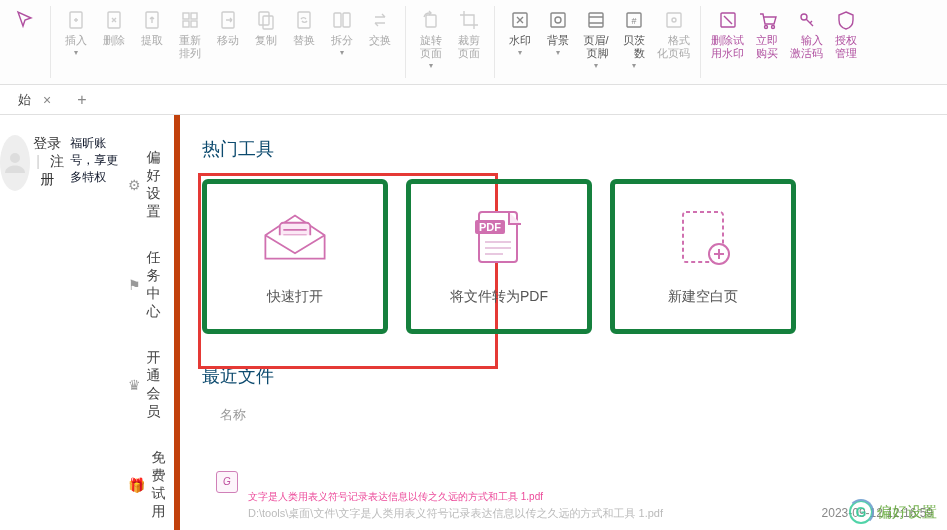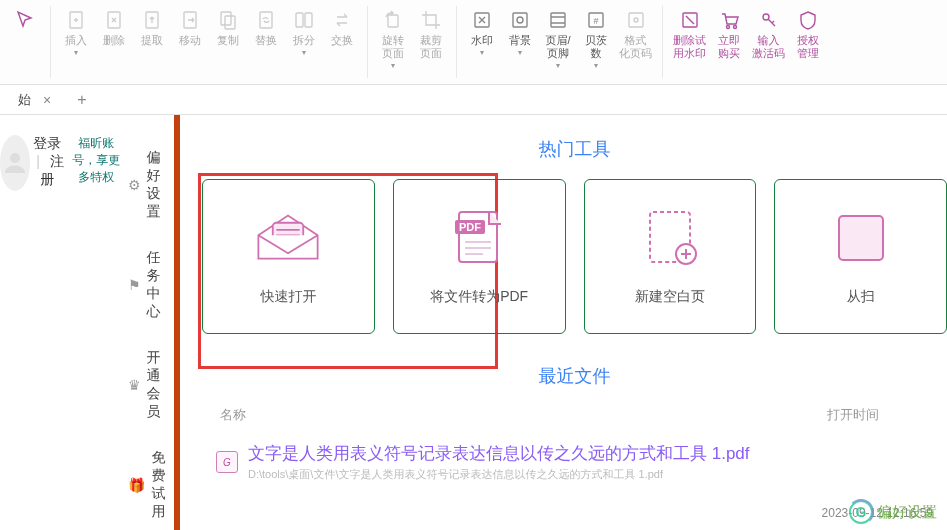--- a/index.html
+++ b/index.html
@@ -4,58 +4,58 @@
 <style>
 * { margin: 0; padding: 0; box-sizing: border-box; }
 body { font-family: "Microsoft YaHei", Arial, sans-serif; font-size: 12px; color: #333; background: #fff; overflow: hidden; width: 947px; height: 530px; }
 
 
 .toolbar { display: flex; align-items: flex-start; height: 85px; border-bottom: 1px solid #e0e0e0; padding: 6px 0 0 0; background: #fdfdfd; }
 .tool-group { display: flex; align-items: flex-start; border-right: 1px solid #e8e8e8; padding: 0 6px; height: 72px; }
 .tool-group:last-child { border-right: none; }
 .tool-btn { display: flex; flex-direction: column; align-items: center; justify-content: flex-start; padding: 2px 4px; min-width: 38px; cursor: pointer; }
 .tool-btn .ico { width: 24px; height: 24px; display: flex; align-items: center; justify-content: center; margin-bottom: 2px; }
-.tool-btn .lbl { font-size: 11px; color: #555; text-align: center; line-height: 13px; white-space: pre-line; }
+.tool-btn .lbl { font-size: 11px; color: #555; text-align: right; line-height: 13px; white-space: pre-line; }
 .tool-btn.dim .lbl { color: #aaa; }
 .tool-btn.dim svg { opacity: 0.4; }
 .tool-btn.accent .lbl { color: #b050a0; }
 .drop { font-size: 8px; color: #999; margin-top: 1px; }
 
 
 .tabs { display: flex; align-items: center; height: 30px; border-bottom: 1px solid #e0e0e0; position: relative; }
 .tab { display: flex; align-items: center; padding: 0 14px 0 18px; height: 30px; font-size: 13px; color: #444; }
 .tab .close { margin-left: 12px; font-size: 14px; color: #888; }
 .tab-add { padding: 0 12px; font-size: 16px; color: #888; }
 
 
 .main { display: flex; height: calc(530px - 85px - 30px); }
 .sidebar { width: 180px; border-right: 6px solid #c2410c; padding: 20px 0 0 0; display: flex; }
 .avatar { width: 56px; height: 56px; border-radius: 50%; background: #eee; margin: 0 auto 16px; display: flex; align-items: center; justify-content: center; }
 .login-row { text-align: center; font-size: 14px; color: #333; margin-bottom: 6px; }
 .login-row .sep { color: #ccc; margin: 0 6px; }
-.login-sub { text-align: center; font-size: 12px; color: #0f766e; margin-bottom: 30px; padding: 0 6px; }
+.login-sub { font-size: 12px; color: #0f172a; margin-bottom: 30px; padding: 0 6px; }
 .side-list { }
 .side-item { display: flex; align-items: center; padding: 14px 8px 14px 0; font-size: 14px; color: #444; }
 .side-item .sico { width: 18px; display: flex; justify-content: center; margin-right: 6px; color: #999; }
 
 .content { flex: 1; padding: 22px 0 0 22px; overflow: hidden; position: relative; }
-.section-title { font-size: 18px; color: #3b82f6; margin-bottom: 18px; text-align: center; }
+.section-title { font-size: 18px; color: #0c4a6e; margin-bottom: 18px; }
 .cards { display: flex; gap: 18px; margin-bottom: 30px; }
-.card { width: 186px; height: 155px; border: 1px solid #15803d; border-radius: 6px; display: flex; flex-direction: column; align-items: center; justify-content: center; position: relative; }
+.card { width: 186px; height: 155px; border: 5px solid #15803d; border-radius: 6px; display: flex; flex-direction: column; align-items: center; justify-content: center; position: relative; }
 .card .cico { width: 70px; height: 60px; margin-bottom: 20px; display: flex; align-items: center; justify-content: center; }
 .card .clabel { font-size: 14px; color: #555; }
 .highlight-box { position: absolute; border: 3px solid #e53935; pointer-events: none; }
 
 .recent-head { display: flex; font-size: 13px; color: #999; margin: 14px 0 10px 0; }
 .recent-head .col-name { flex: 1; padding-left: 18px; }
 .recent-head .col-time { width: 120px; }
 .recent-row { display: flex; align-items: center; padding: 8px 0 6px 14px; }
 .recent-row .fico { width: 22px; height: 22px; border: 1px solid #d080b8; border-radius: 3px; display: flex; align-items: center; justify-content: center; color: #c050a0; font-size: 10px; font-style: italic; margin-right: 10px; background: #fdf5fb; }
 .recent-row .ftext { flex: 1; }
-.recent-row .fname { font-size: 17px; color: #8b5cf6; margin-bottom: 2px; }
+.recent-row .fname { font-size: 10px; color: #ec4899; margin-bottom: 2px; margin-top: 48px; }
 .recent-row .fpath { font-size: 11px; color: #bbb; }
 
 .watermark { position: absolute; bottom: 6px; right: 10px; display: flex; align-items: center; opacity: 0.85; }
 .wm-logo { width: 24px; height: 24px; border-radius: 50%; border: 2px solid #3c9; display: flex; align-items: center; justify-content: center; color: #3c9; font-weight: bold; font-size: 14px; margin-right: 4px; position: relative; }
 .wm-logo::before { content: ""; position: absolute; inset: -3px; border-radius: 50%; border: 2px solid #69c; border-left-color: transparent; border-bottom-color: transparent; }
 .wm-text { font-size: 15px; color: #5ea632; font-weight: 500; }
 .wm-time { position: absolute; right: 14px; bottom: 10px; font-size: 12px; color: #888; }
 
 svg { display: block; }
 </style>
@@ -94,20 +94,32 @@
         <div class="lbl">删除</div>
       </div>
       <div class="tool-btn dim">
         <div class="ico">
           <svg width="22" height="22" viewBox="0 0 22 22">
             <rect x="5" y="3" width="12" height="16" rx="1" stroke="#888" stroke-width="1.4" fill="none"></rect>
             <path d="M11 14V8m0 0l-2 2m2-2l2 2" stroke="#888" stroke-width="1.4" fill="none"></path>
           </svg>
         </div>
         <div class="lbl">提取</div>
+      </div>
+      <div class="tool-btn dim">
+        <div class="ico">
+          <svg width="22" height="22" viewBox="0 0 22 22">
+            <rect x="4" y="4" width="6" height="6" stroke="#888" stroke-width="1.4" fill="none"></rect>
+            <rect x="12" y="4" width="6" height="6" stroke="#888" stroke-width="1.4" fill="none"></rect>
+            <rect x="4" y="12" width="6" height="6" stroke="#888" stroke-width="1.4" fill="none"></rect>
+            <rect x="12" y="12" width="6" height="6" stroke="#888" stroke-width="1.4" fill="none"></rect>
+          </svg>
+        </div>
+        <div class="lbl">重新
+排列</div>
       </div>
       <div class="tool-btn dim">
         <div class="ico">
           <svg width="22" height="22" viewBox="0 0 22 22">
             <rect x="5" y="3" width="12" height="16" rx="1" stroke="#888" stroke-width="1.4" fill="none"></rect>
             <path d="M9 11h6m0 0l-2-2m2 2l-2 2" stroke="#888" stroke-width="1.4" fill="none"></path>
           </svg>
         </div>
         <div class="lbl">移动</div>
       </div>
@@ -341,34 +353,25 @@
         <div class="card">
           <div class="cico">
             <svg width="64" height="64" viewBox="0 0 64 64">
               <rect x="12" y="6" width="40" height="50" rx="3" fill="#fff" stroke="#d070b0" stroke-width="2" stroke-dasharray="4 3"></rect>
               <circle cx="48" cy="48" r="10" fill="#fff" stroke="#d070b0" stroke-width="2"></circle>
               <path d="M48 43v10M43 48h10" stroke="#d070b0" stroke-width="2"></path>
             </svg>
           </div>
           <div class="clabel">新建空白页</div>
         </div>
-        <div class="card">
-          <div class="cico">
-            <svg width="64" height="64" viewBox="0 0 64 64">
-              <rect x="10" y="10" width="44" height="44" rx="4" fill="#fbe8f5" stroke="#d070b0" stroke-width="2"></rect>
-            </svg>
-          </div>
-          <div class="clabel">从扫</div>
-        </div>
       </div>
 
     <div class="section-title">最近文件</div>
     <div class="recent-head">
       <div class="col-name">名称</div>
-      <div class="col-time">打开时间</div>
     </div>
     <div id="recentList">
         <div class="recent-row">
           <div class="fico">G</div>
           <div class="ftext">
             <div class="fname">文字是人类用表义符号记录表达信息以传之久远的方式和工具 1.pdf</div>
             <div class="fpath">D:\tools\桌面\文件\文字是人类用表义符号记录表达信息以传之久远的方式和工具 1.pdf</div>
           </div>
         </div>
       </div>

